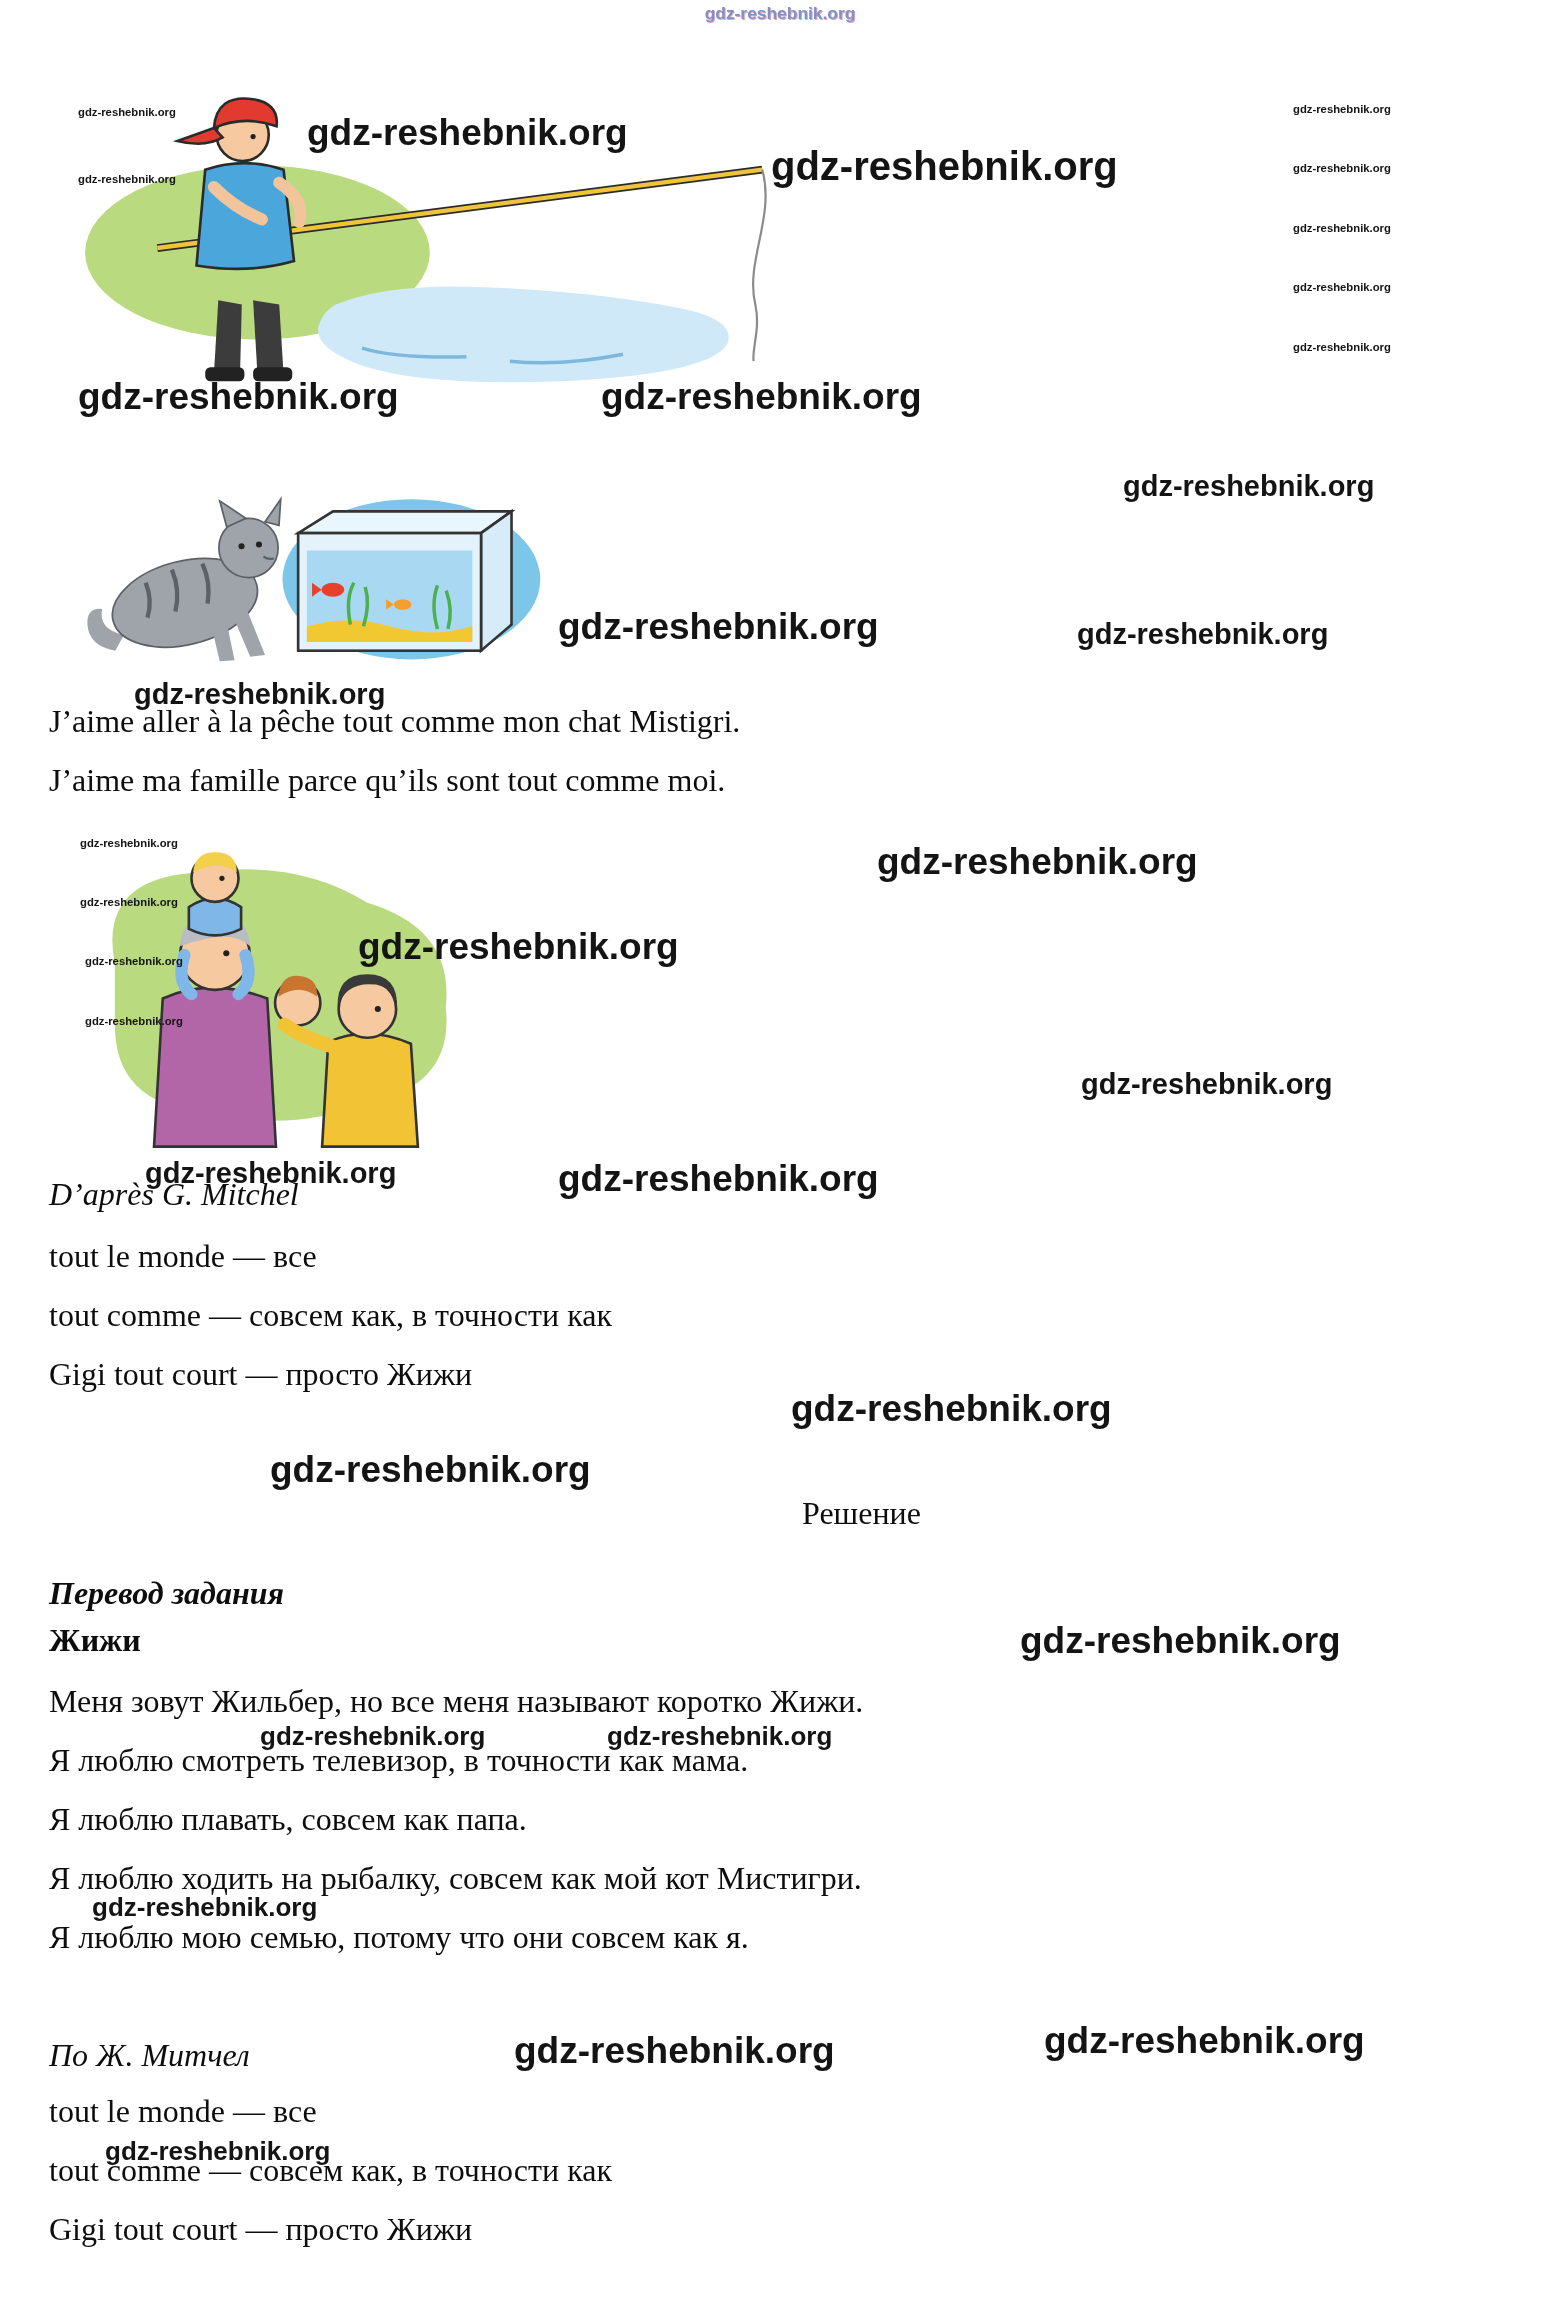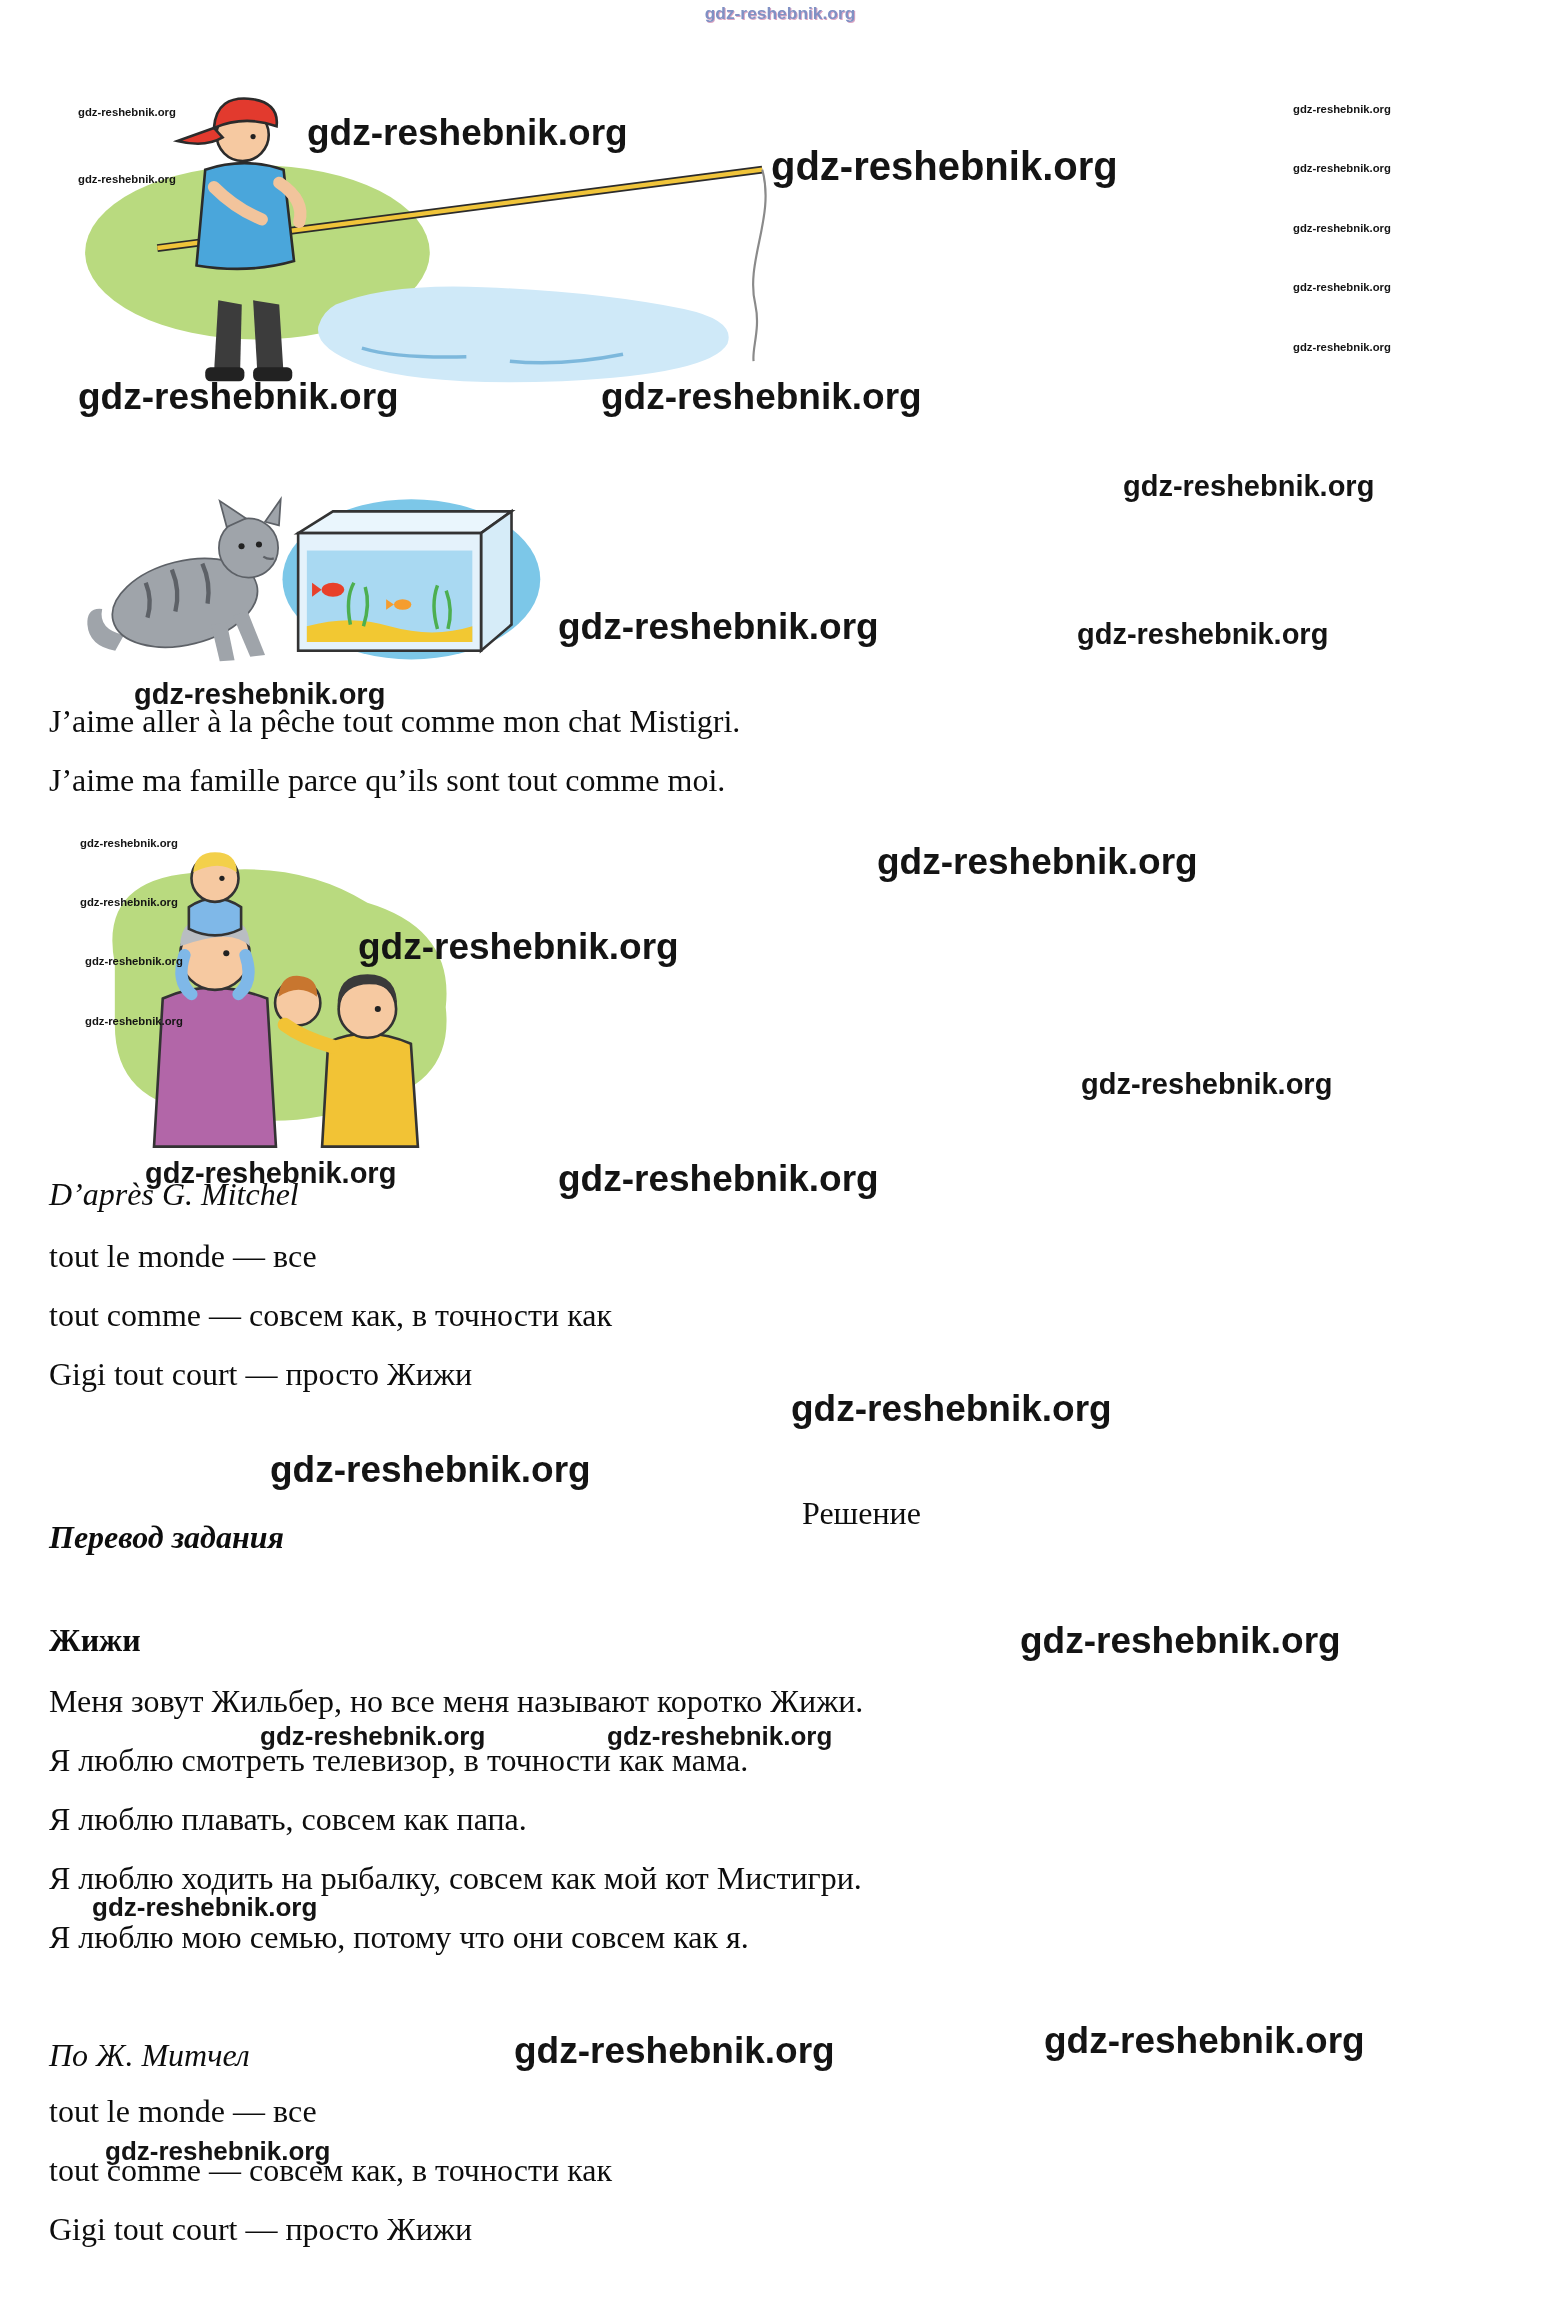--- a/index.html
+++ b/index.html
@@ -130,21 +130,21 @@
   <div class="txt italic" style="left:49px; top:1165px;">D’après G. Mitchel</div>
 
   <div class="txt" style="left:49px; top:1227px;">
     <div>tout le monde — все</div>
     <div>tout comme — совсем как, в точности как</div>
     <div>Gigi tout court — просто Жижи</div>
   </div>
 
   <div class="txt" style="left:802px; top:1484px;">Решение</div>
 
-  <div class="txt bold italic" style="left:49px; top:1508px;text-align:right;">Перевод задания</div>
+  <div class="txt bold italic" style="left:49px; top:1564px;text-align:right;">Перевод задания</div>
 
   <div class="txt bold" style="left:49px; top:1611px;">Жижи</div>
 
   <div class="txt" style="left:49px; top:1672px;">
     <div>Меня зовут Жильбер, но все меня называют коротко Жижи.</div>
     <div>Я люблю смотреть телевизор, в точности как мама.</div>
     <div>Я люблю плавать, совсем как папа.</div>
     <div>Я люблю ходить на рыбалку, совсем как мой кот Мистигри.</div>
     <div>Я люблю мою семью, потому что они совсем как я.</div>
   </div>

